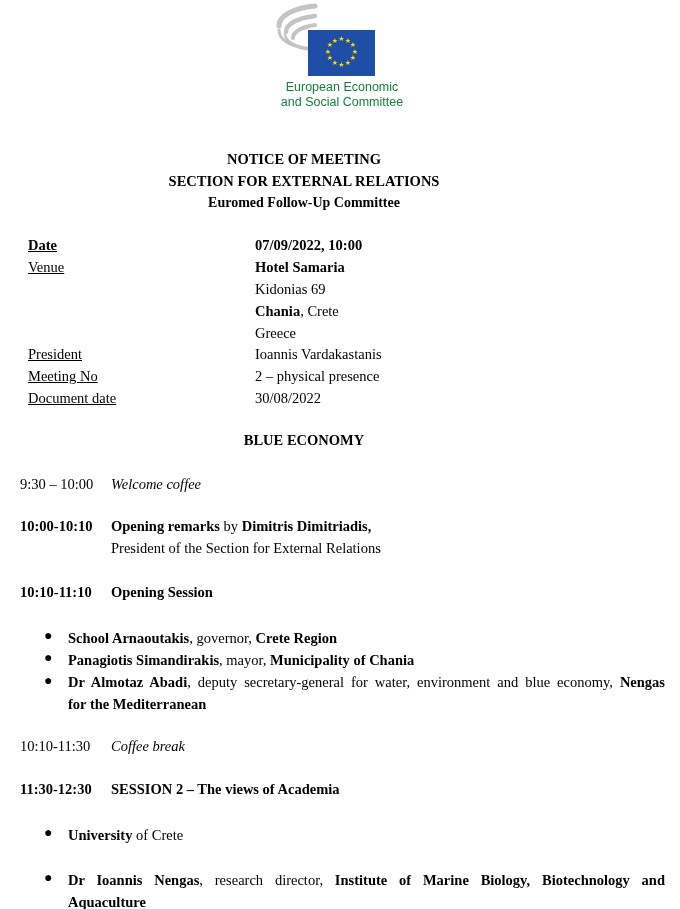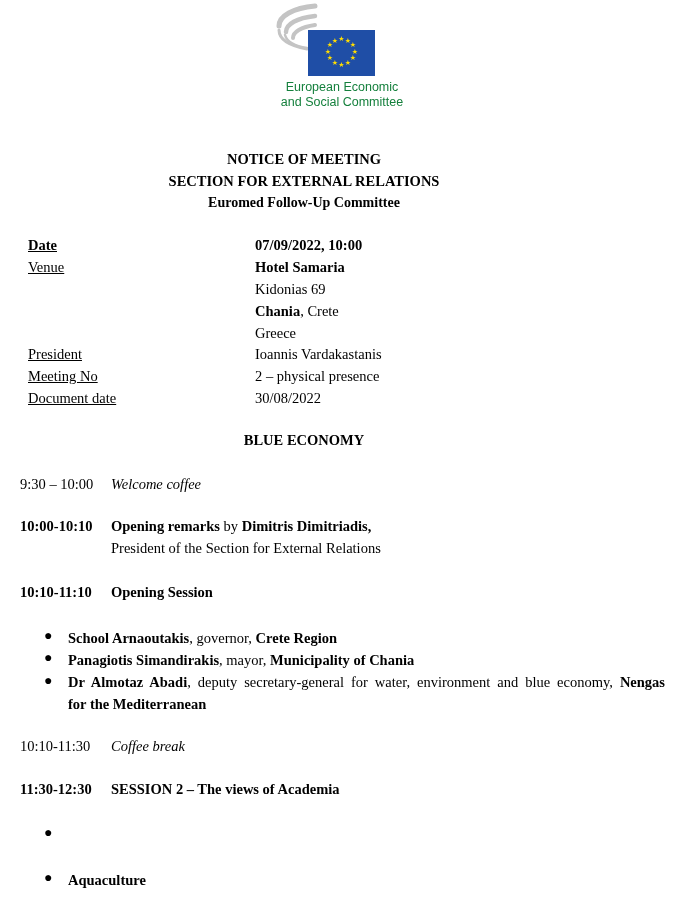--- a/index.html
+++ b/index.html
@@ -102,20 +102,22 @@
 
   <div class="time" style="top:738px">10:10-11:30</div>
   <div class="act i" style="top:738px">Coffee break</div>
 
   <div class="time b" style="top:781px">11:30-12:30</div>
   <div class="act b" style="top:781px">SESSION 2 – The views of Academia</div>
 
   <div>
     <div class="bullet" style="top:825px">●</div>
     <div class="btext" style="top:824px">
+      <span style="display:block"><span class="b">University</span><span> of Crete</span></span>
     </div>
 
     <div class="bullet" style="top:870px">●</div>
     <div class="btext" style="top:869px">
+      <span class="just-full"><span class="b">Dr Ioannis Nengas</span><span>, research director, </span><span class="b">Institute of Marine Biology, Biotechnology and</span></span>
       <span class="b" style="display:block">Aquaculture</span>
     </div>
   </div>
 </div>
 
 </body></html>

